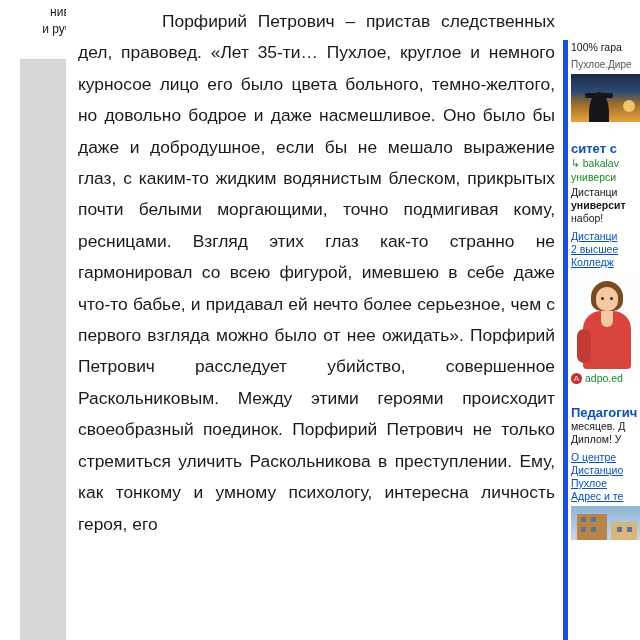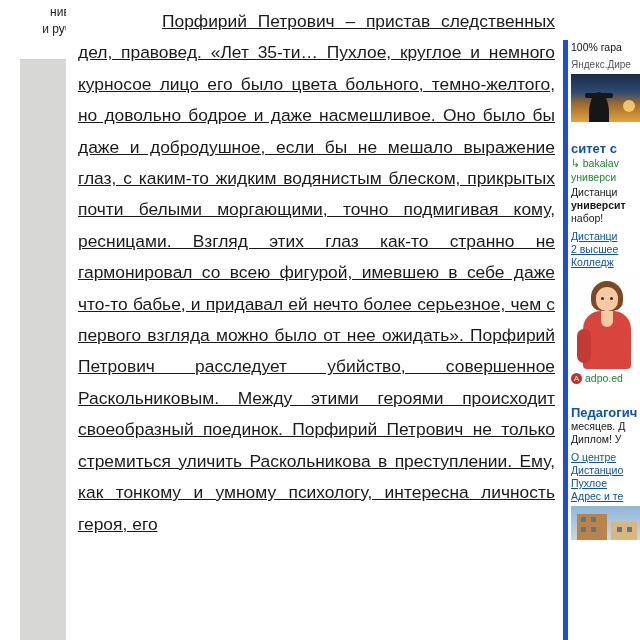--- a/index.html
+++ b/index.html
@@ -65,21 +65,20 @@
   }
   .article p {
     margin: 0;
     font-size: 17.4px;
     line-height: 31.4px;
     text-align: justify;
     text-justify: inter-word;
     color: #1a1a1a;
     letter-spacing: 0px;
     word-spacing: 0.2px;
-    text-decoration: underline;
   }
   .article p .indent {
     display: inline-block;
     width: 84px;
   }
 
   
   .rail {
     position: absolute;
     left: 563px;
@@ -320,21 +319,21 @@
     </div>
   </div>
 
   <div class="article">
     <p><span class="indent"></span><span>Порфирий Петрович – пристав следственных дел, правовед. «Лет 35-ти… Пухлое, круглое и немного курносое лицо его было цвета больного, темно-желтого, но довольно бодрое и даже насмешливое. Оно было бы даже и добродушное, если бы не мешало выражение глаз, с каким-то жидким водянистым блеском, прикрытых почти белыми моргающими, точно подмигивая кому, ресницами. Взгляд этих глаз как-то странно не гармонировал со всею фигурой, имевшею в себе даже что-то бабье, и придавал ей нечто более серьезное, чем с первого взгляда можно было от нее ожидать». Порфирий Петрович расследует убийство, совершенное Раскольниковым. Между этими героями происходит своеобразный поединок. Порфирий Петрович не только стремиться уличить Раскольникова в преступлении. Ему, как тонкому и умному психологу, интересна личность героя, его</span></p>
   </div>
 
   <div class="rail">
 
     <div class="rail-top">100% гара</div>
-    <div class="rail-label">Яндекс.Дире</div>
+    <div class="rail-label">Пухлое.Дире</div>
 
     <div class="ad-img1">
       <div class="sun"></div>
       <div class="cap"></div>
       <div class="silhouette"></div>
     </div>
     <div class="ad-title">ситет с</div>
     <div class="ad-url"><span class="arrow">↳</span> <span>bakalav</span></div>
     <div class="ad-url2">универси</div>
     <div class="ad-text">Дистанци</div>

